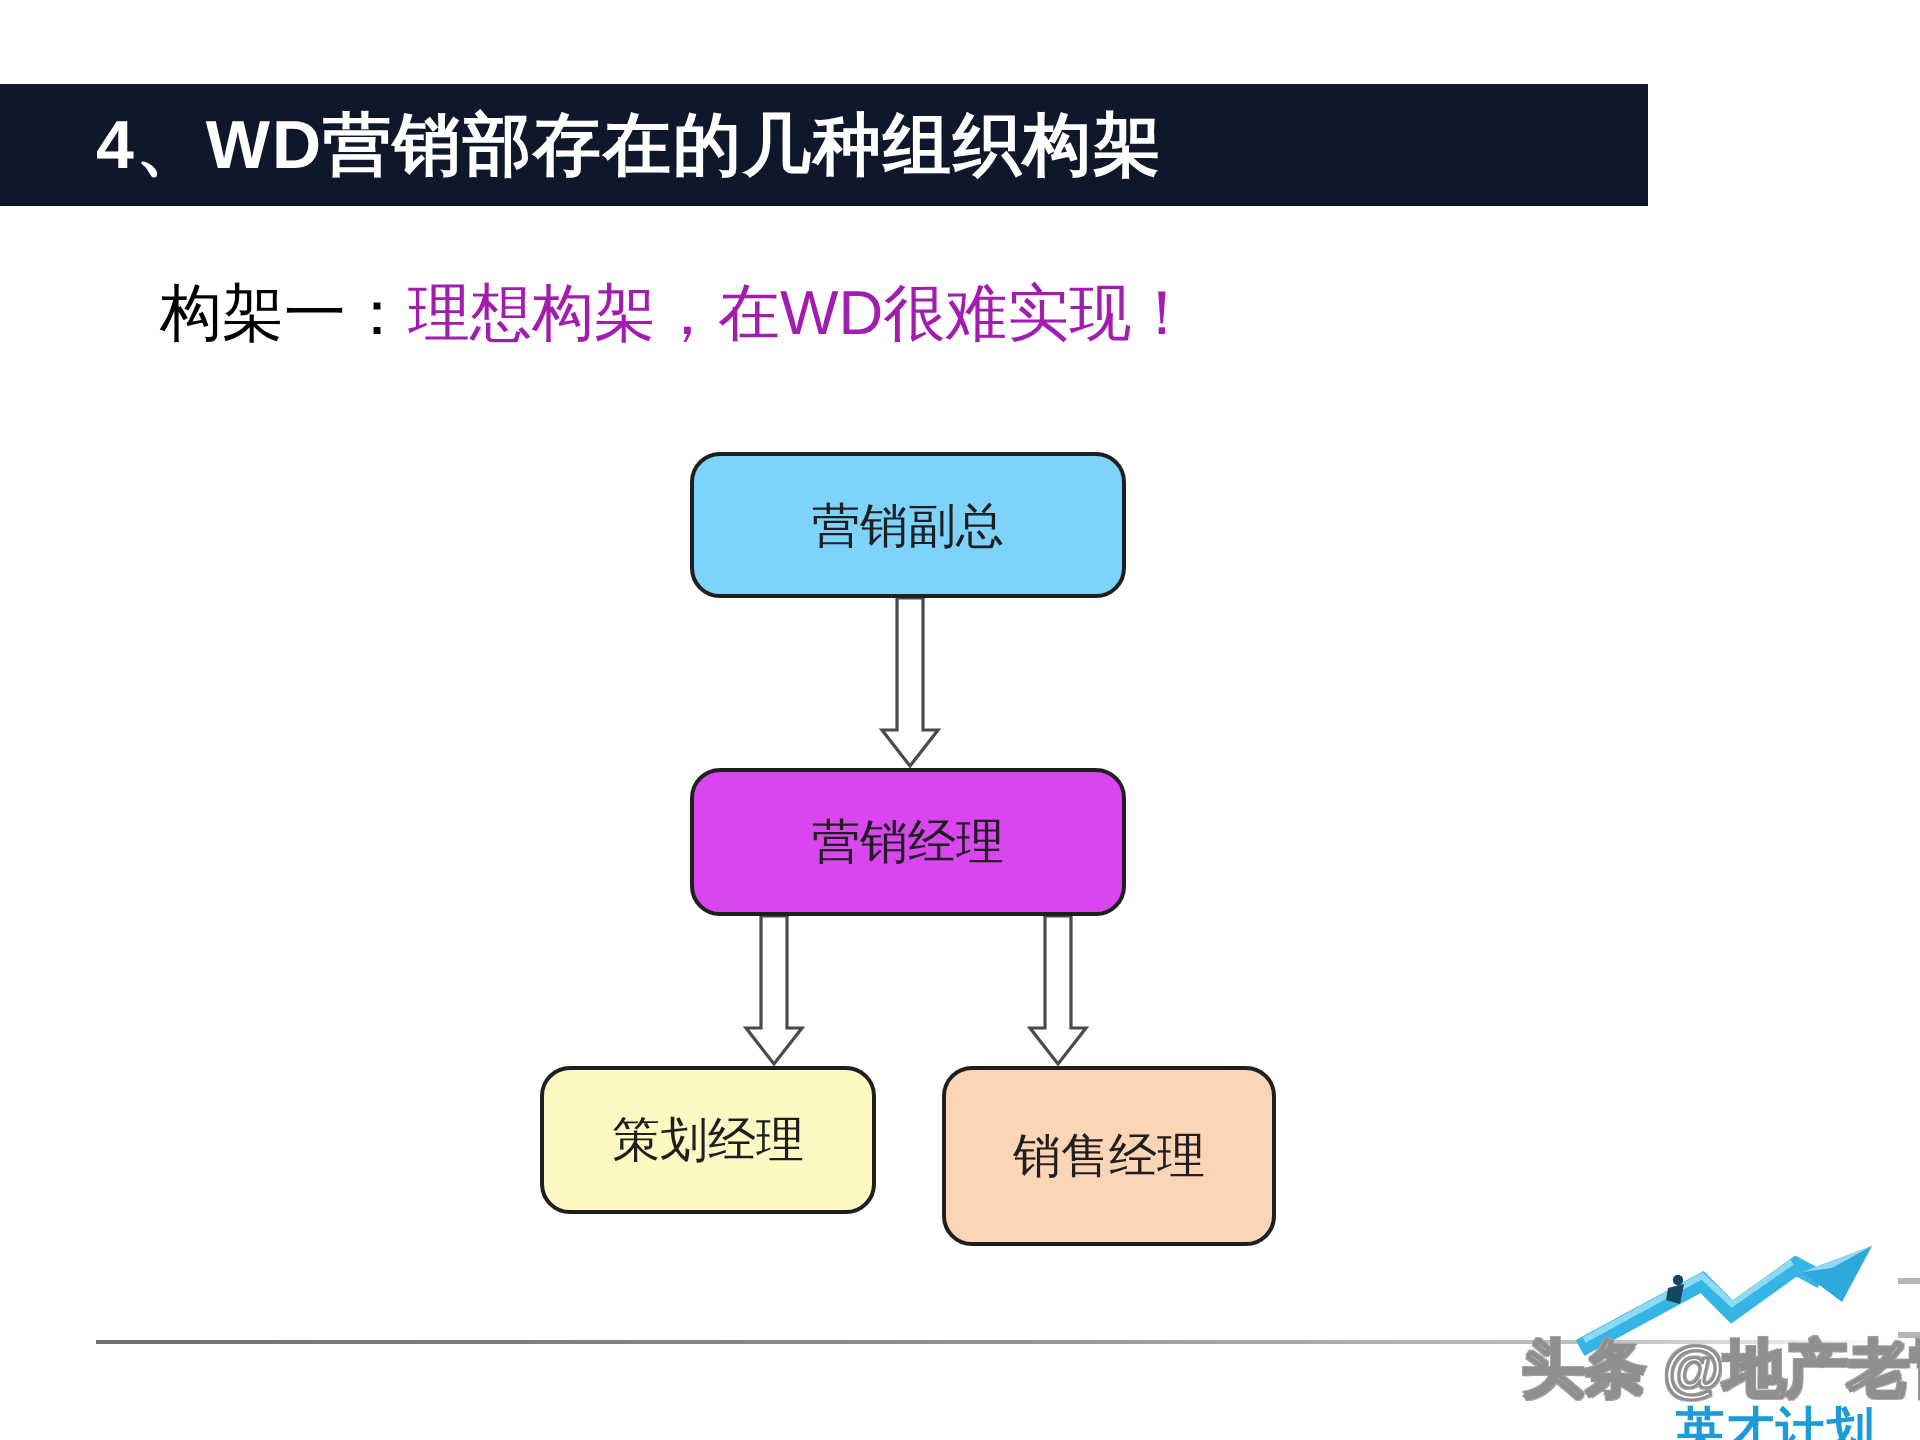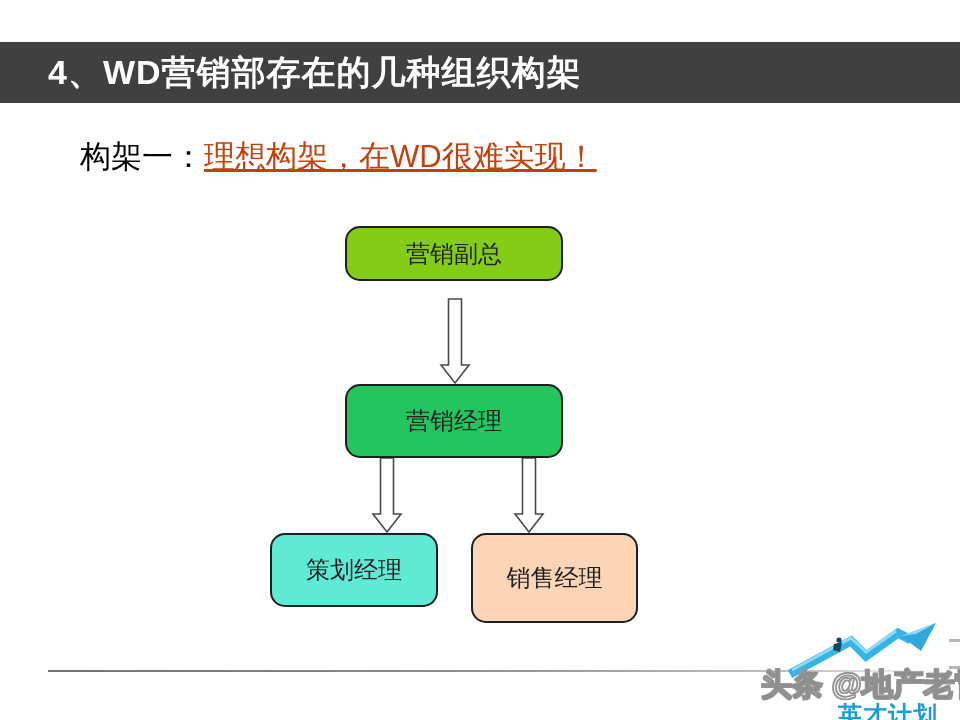--- a/index.html
+++ b/index.html
@@ -1,41 +1,41 @@
 <!DOCTYPE html>
 <html><head>
 <meta charset="utf-8">
 <style>
   html,body{margin:0;padding:0;background:#fff;}
   .slide{
     position:relative;width:960px;height:720px;background:#ffffff;
     overflow:hidden;font-family:"Liberation Sans","DejaVu Sans",sans-serif;
   }
   .header-bar{
-    position:absolute;left:0;top:42px;width:960px;height:61px;
-    background:#404040;display:flex;align-items:center;
+    position:absolute;left:0;top:42px;width:824px;height:61px;
+    background:#0f172a;display:flex;align-items:center;
   }
   .header-title{
     color:#ffffff;font-size:34px;font-weight:bold;padding-left:48px;
     letter-spacing:1px;white-space:nowrap;
   }
   .subtitle{
     position:absolute;left:80px;top:136px;font-size:31px;font-weight:500;
     white-space:nowrap;
   }
   .subtitle .prefix{color:#000000;}
-  .subtitle .highlight{color:#c2410c;text-decoration:underline;}
+  .subtitle .highlight{color:#a21caf;}
   .node{
     position:absolute;border:2px solid #1f1f1f;border-radius:15px;
     display:flex;align-items:center;justify-content:center;
     font-size:24px;color:#1f1f1f;box-sizing:border-box;
   }
-  .node-vp{left:345px;top:226px;width:218px;height:55px;background:#84cc16;}
-  .node-mgr{left:345px;top:384px;width:218px;height:74px;background:#22c55e;}
-  .node-plan{left:270px;top:533px;width:168px;height:74px;background:#5eead4;}
+  .node-vp{left:345px;top:226px;width:218px;height:73px;background:#7dd3fc;}
+  .node-mgr{left:345px;top:384px;width:218px;height:74px;background:#d946ef;}
+  .node-plan{left:270px;top:533px;width:168px;height:74px;background:#fef9c3;}
   .node-sales{left:471px;top:533px;width:167px;height:90px;background:#FBD5B5;}
   .arrow-layer{position:absolute;left:0;top:0;width:960px;height:720px;pointer-events:none;}
   .divider{
     position:absolute;left:48px;top:670px;width:897px;height:2px;
     background:linear-gradient(90deg,#6f6f6f 0%,#8d8d8d 45%,#c2c2c2 85%,rgba(210,210,210,0) 100%);
   }
   .edge-dash{position:absolute;height:3px;background:#b5b5b5;}
   .edge-dash.d1{left:949px;top:639px;width:11px;}
   .edge-dash.d2{left:949px;top:666px;width:11px;}
   .logo-svg{position:absolute;left:775px;top:613px;width:168px;height:72px;}

